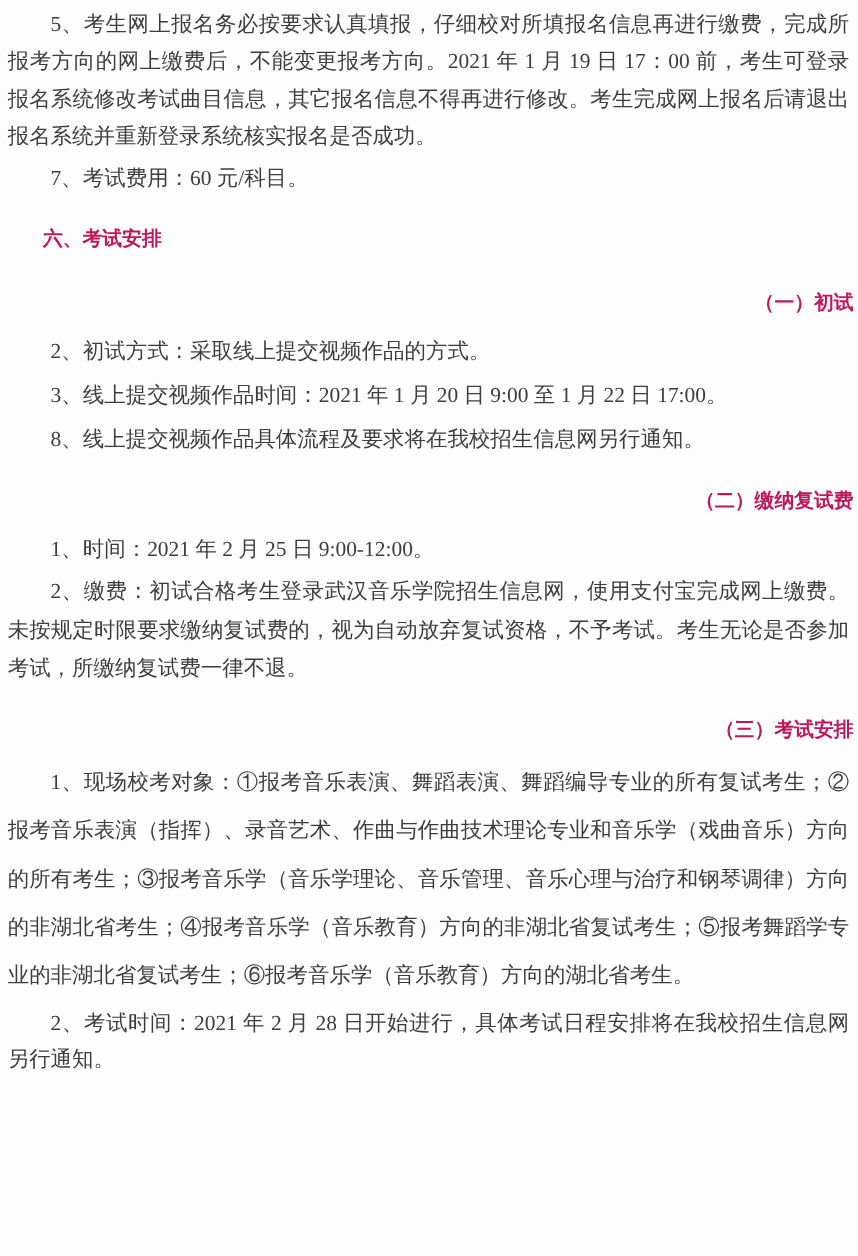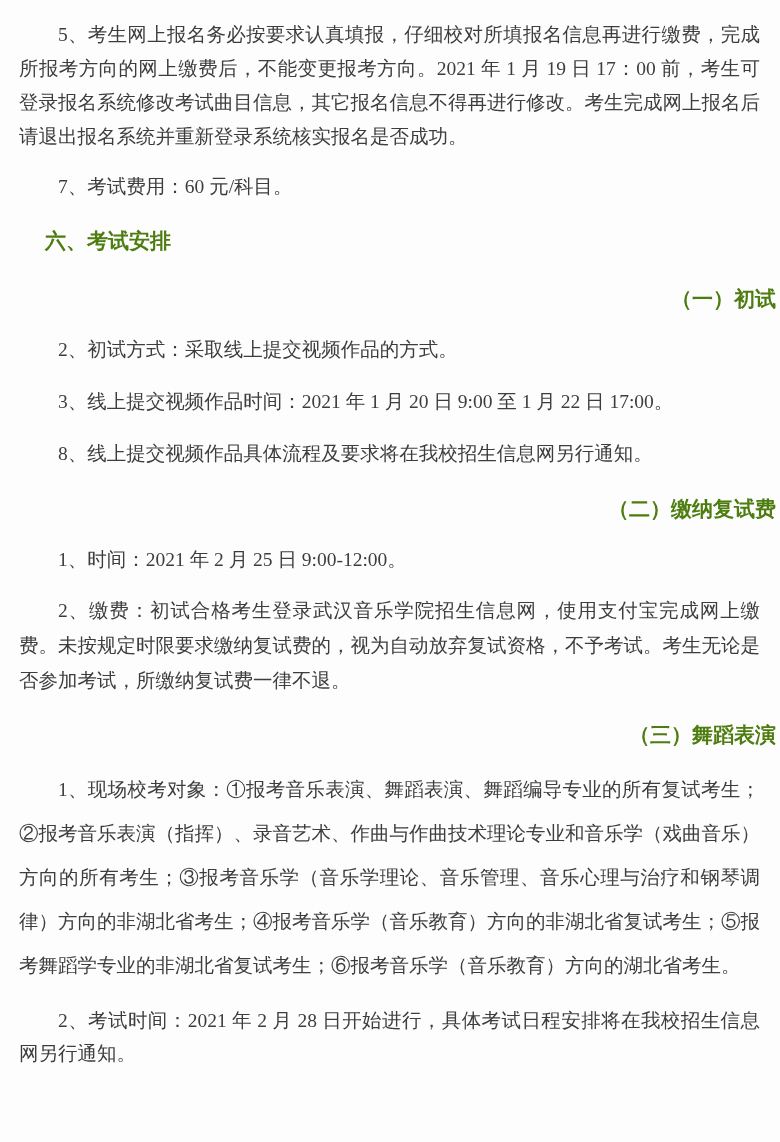--- a/index.html
+++ b/index.html
@@ -16,33 +16,33 @@
   .page {
     box-sizing: border-box;
     width: 780px;
     padding: 2px 4px 8px 3px;
   }
   .para {
     font-size: 19.5px;
     text-align: justify;
     text-justify: inter-ideograph;
     text-indent: 2em;
-    margin: 16px;
+    margin: 4px;
     word-break: break-all;
   }
   .lh33 { line-height: 33px; }
   .lh34 { line-height: 34px; }
   .lh35 { line-height: 35px; }
   .lh36 { line-height: 36px; }
   .lh44 { line-height: 44px; }
   .lh50 { line-height: 50px; }
   .heading {
-    font-size: 21px;
+    font-size: 18px;
     font-weight: bold;
-    color: #4d7c0f;
+    color: #be185d;
     text-indent: 2em;
     line-height: 34px;
     text-align: left;
     margin: 0;
     word-break: break-all;
   }
   .h-main { margin: 20px 0 24px 0; }
   .h-sub  { margin: 20px 0 10px 0; text-align: right; }
 </style>
 </head>
@@ -56,17 +56,17 @@
 
   <h3 class="heading h-sub">（一）初试</h3>
   <p class="para lh36">2、初试方式：采取线上提交视频作品的方式。</p>
   <p class="para lh36">3、线上提交视频作品时间：2021 年 1 月 20 日 9:00 至 1 月 22 日 17:00。</p>
   <p class="para lh36">8、线上提交视频作品具体流程及要求将在我校招生信息网另行通知。</p>
 
   <h3 class="heading h-sub">（二）缴纳复试费</h3>
   <p class="para lh35">1、时间：2021 年 2 月 25 日 9:00-12:00。</p>
   <p class="para lh35">2、缴费：初试合格考生登录武汉音乐学院招生信息网，使用支付宝完成网上缴费。未按规定时限要求缴纳复试费的，视为自动放弃复试资格，不予考试。考生无论是否参加考试，所缴纳复试费一律不退。</p>
 
-  <h3 class="heading h-sub">（三）舞蹈表演</h3>
+  <h3 class="heading h-sub">（三）考试安排</h3>
   <p class="para lh44">1、现场校考对象：①报考音乐表演、舞蹈表演、舞蹈编导专业的所有复试考生；②报考音乐表演（指挥）、录音艺术、作曲与作曲技术理论专业和音乐学（戏曲音乐）方向的所有考生；③报考音乐学（音乐学理论、音乐管理、音乐心理与治疗和钢琴调律）方向的非湖北省考生；④报考音乐学（音乐教育）方向的非湖北省复试考生；⑤报考舞蹈学专业的非湖北省复试考生；⑥报考音乐学（音乐教育）方向的湖北省考生。</p>
   <p class="para lh33">2、考试时间：2021 年 2 月 28 日开始进行，具体考试日程安排将在我校招生信息网另行通知。</p>
 
 </div>
 
 </body></html>

